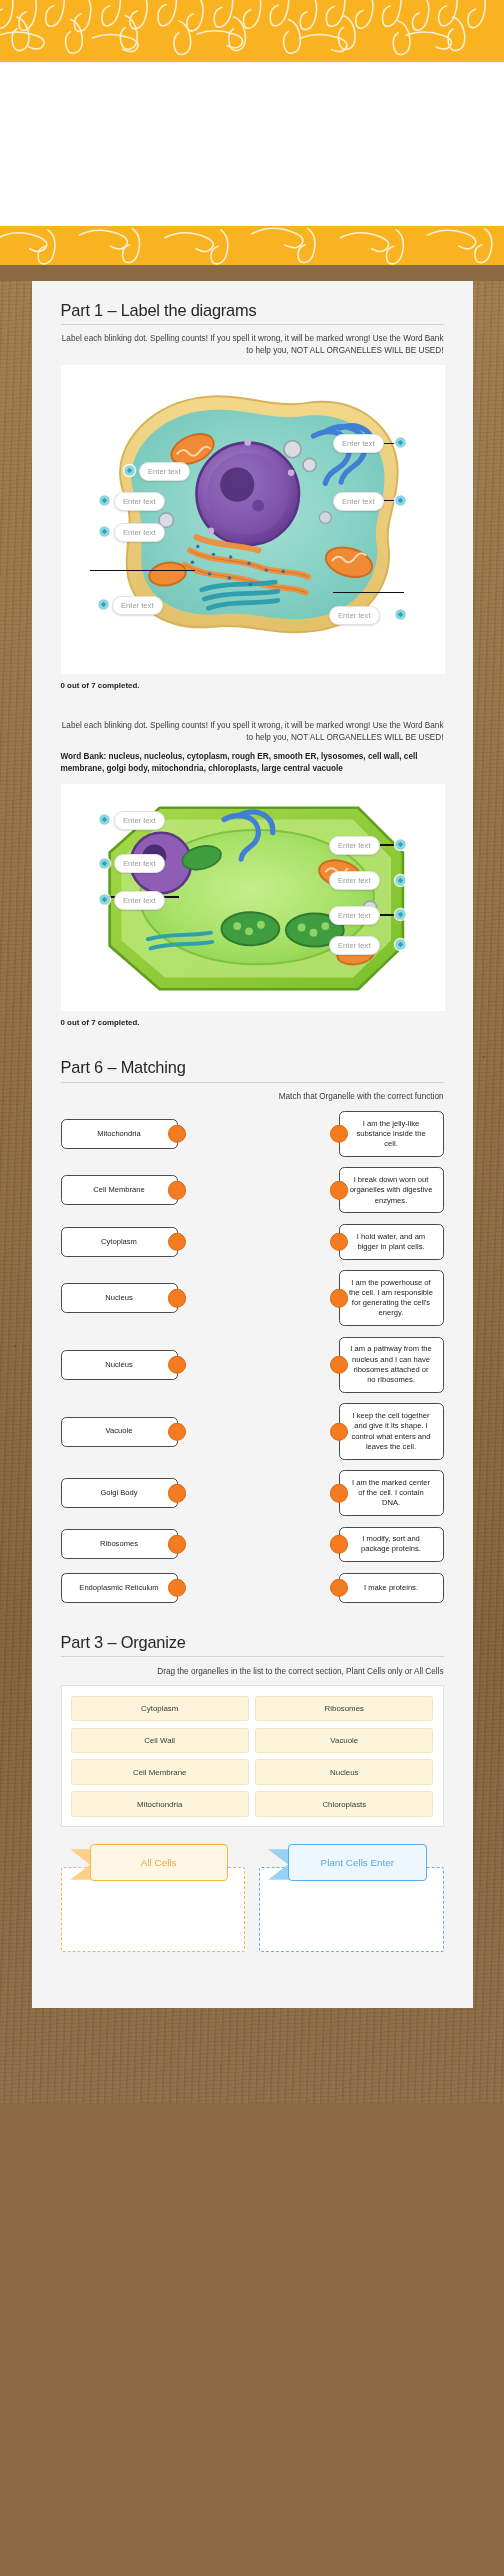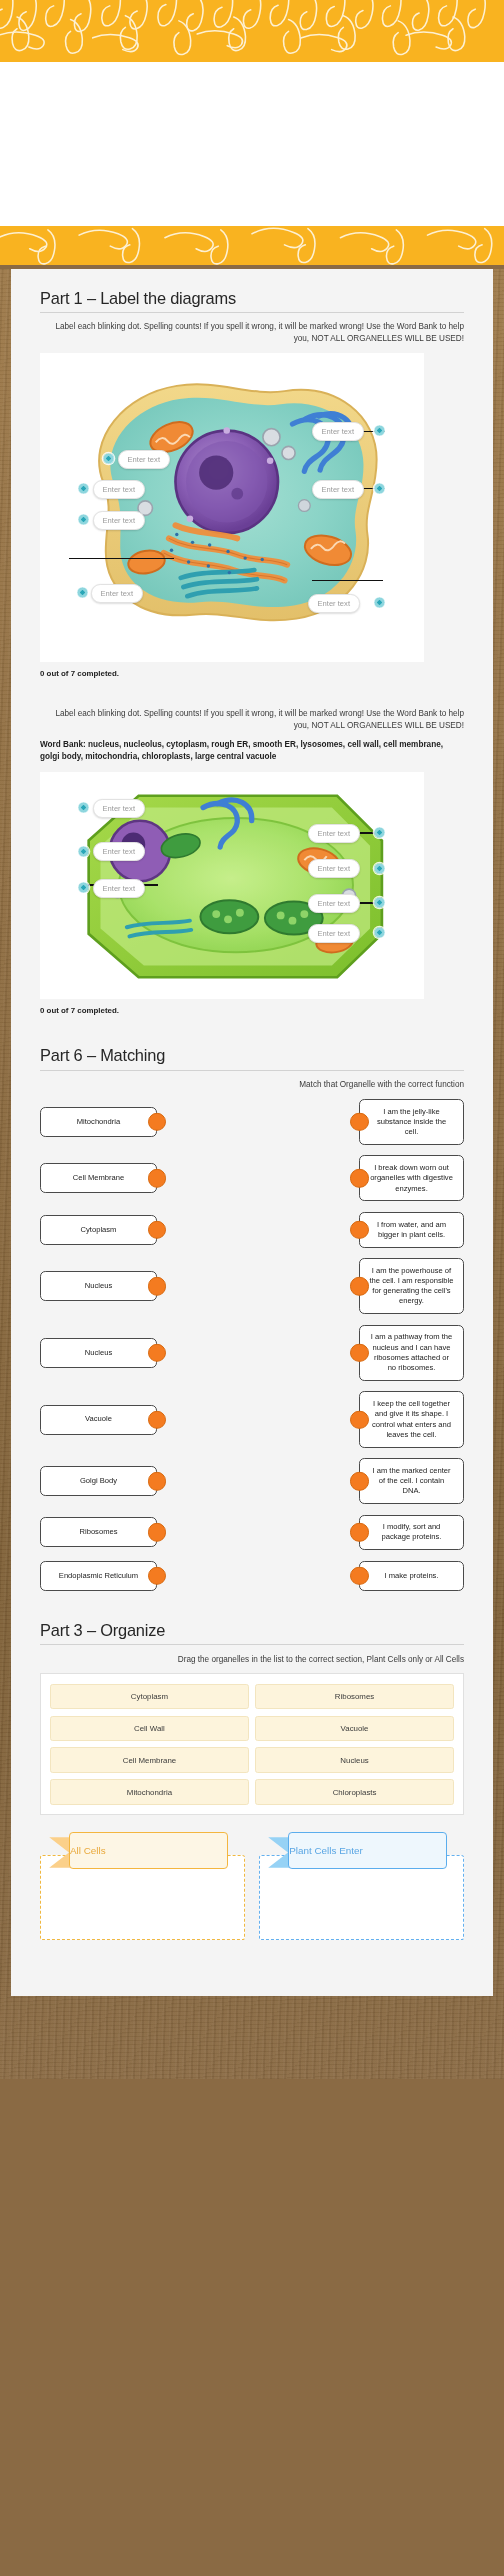--- a/index.html
+++ b/index.html
@@ -42,22 +42,22 @@
   }
   .wood .speck {
     position:absolute;
     background:rgba(60,40,18,0.45);
     border-radius:50%;
   }
 
   
   .sheet {
     position:relative;
-    margin:4px auto;
-    width:482px;
+    margin:16px auto;
+    width:441px;
     background:#f4f4f4;
     padding:19.7px 29px 39px 29px;
   }
 
   .section { margin-bottom:17px; }
 
   h2.section-title {
     font-size:16.4px;
     font-weight:400;
     letter-spacing:-0.2px;
@@ -185,21 +185,21 @@
   .dropzones {
     display:grid;
     grid-template-columns:1fr 1fr;
     gap:14.4px;
     margin-top:17px;
   }
   .zone { position:relative; padding-top:0; }
   .zone-banner {
     position:relative;
     height:37px;
-    display:flex; align-items:center; justify-content:flex-start;
+    display:flex; align-items:center; justify-content:center;
     text-align:center;
     font-size:9.9px;
     line-height:1.15;
     border-radius:3.9px;
     margin:0 17px 0 29px;
     z-index:3;
   }
   .zone.all .zone-banner {
     background:#fdf6e5;
     border:1.3px solid #f4b63f;
@@ -551,21 +551,21 @@
             </div>
           </div>
 
           <div class="match-row">
             <div class="match-left">
               <span>Cytoplasm</span>
               <span class="dot right-edge"></span>
             </div>
             <div class="match-right">
               <span class="dot left-edge"></span>
-              <span>I from water, and am bigger in plant cells.</span>
+              <span>I hold water, and am bigger in plant cells.</span>
             </div>
           </div>
 
           <div class="match-row">
             <div class="match-left">
               <span>Nucleus</span>
               <span class="dot right-edge"></span>
             </div>
             <div class="match-right">
               <span class="dot left-edge"></span>

